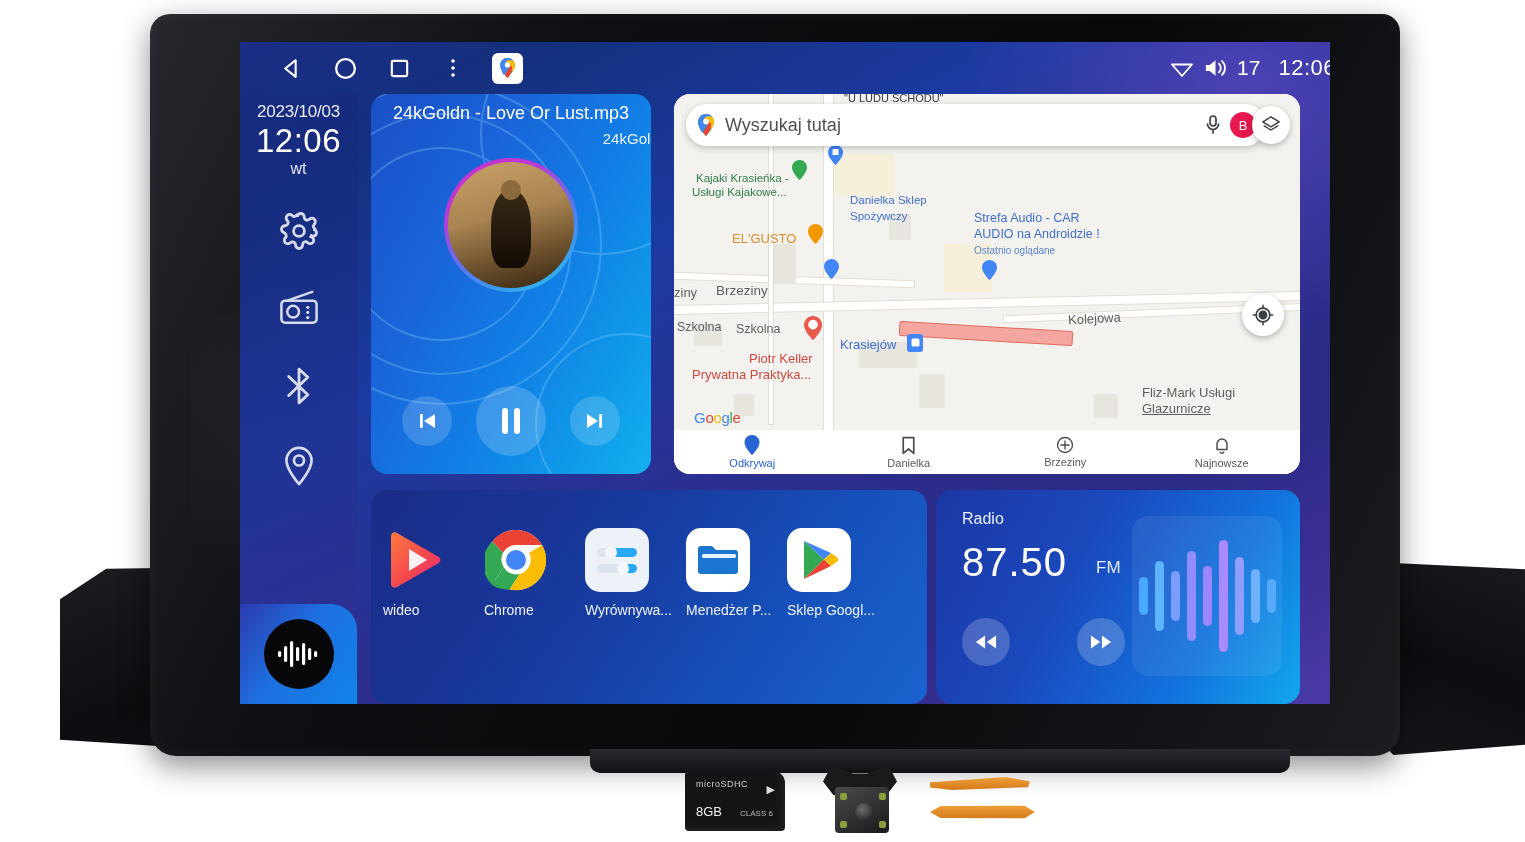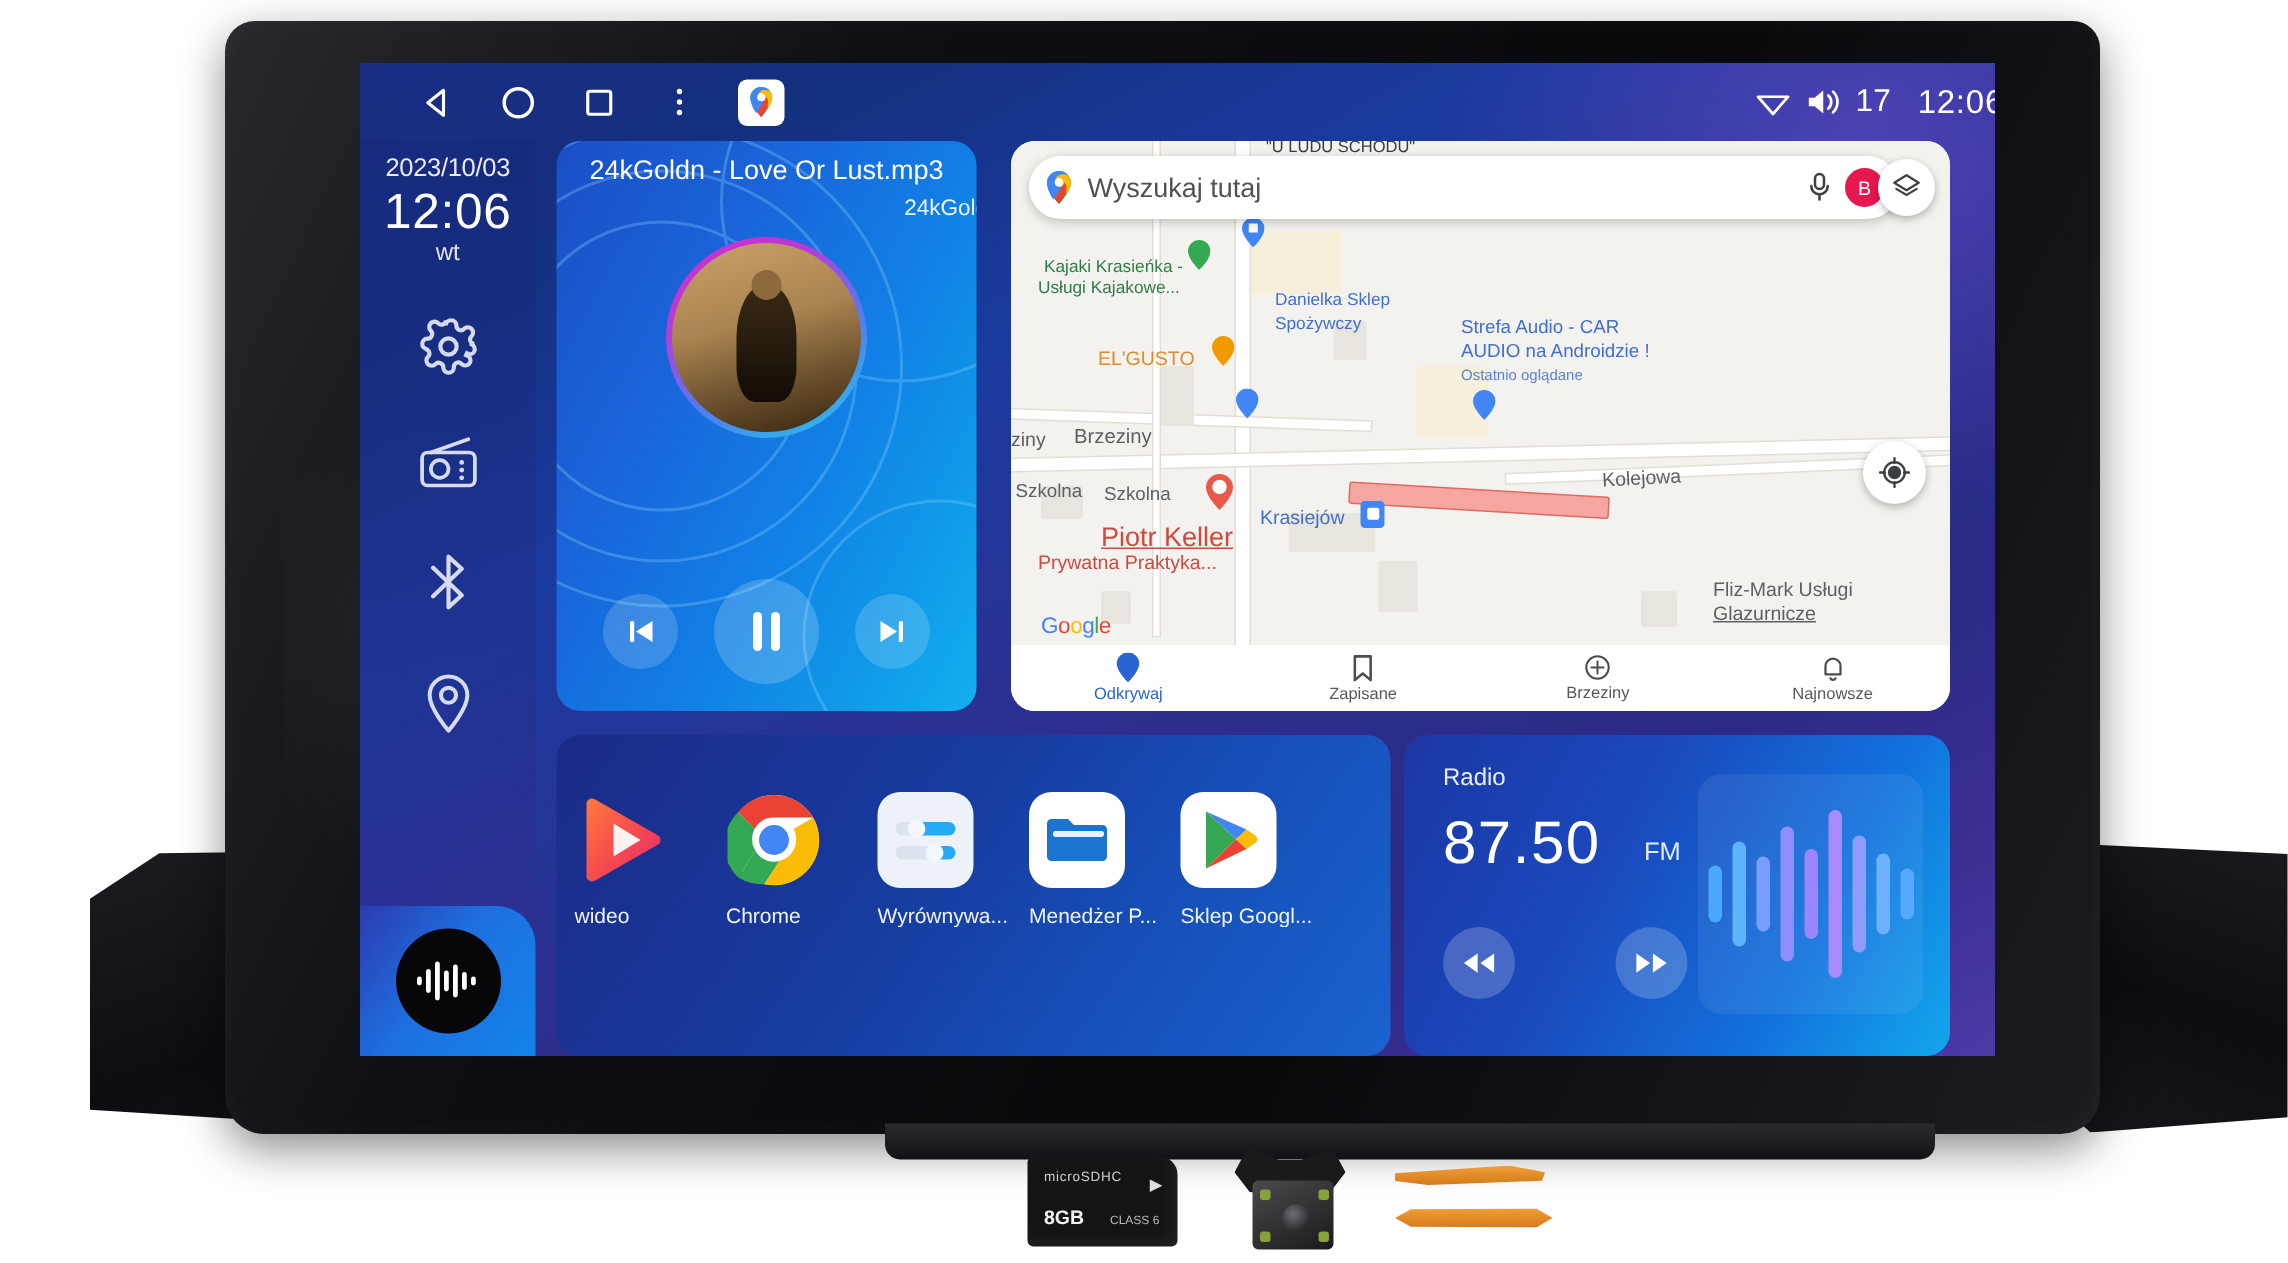--- a/index.html
+++ b/index.html
@@ -140,21 +140,21 @@
     background:rgba(255,255,255,.20);display:flex;align-items:center;justify-content:center;}
   #radio-viz{position:absolute;right:18px;top:26px;width:150px;height:160px;border-radius:16px;
     background:rgba(255,255,255,.07);display:flex;align-items:center;justify-content:center;gap:7px;}
   .vbar{width:9px;border-radius:5px;}
 
   
   #acc{position:absolute;left:665px;top:765px;width:370px;height:72px;}
   #sd{position:absolute;left:20px;top:6px;width:100px;height:60px;background:#141414;border-radius:4px 12px 4px 4px;
     box-shadow:inset -4px -4px 10px rgba(255,255,255,.05);}
   #sd-label{position:absolute;left:11px;top:9px;color:#cfcfcf;font-size:9px;letter-spacing:.5px;line-height:9px;}
-  #sd-cap{position:absolute;left:11px;bottom:12px;color:#f2f2f2;font-size:13px;font-weight:bold;}
+  #sd-cap{position:absolute;left:11px;bottom:12px;color:#f2f2f2;font-size:13px;font-weight:normal;}
   #sd-class{position:absolute;left:55px;bottom:13px;color:#bdbdbd;font-size:8px;}
   #cam{position:absolute;left:150px;top:0px;width:88px;height:70px;}
   #cam-body{position:absolute;left:20px;top:22px;width:54px;height:46px;border-radius:4px;
     background:linear-gradient(150deg,#4b4b4d,#1a1a1c);}
   #cam-lens{position:absolute;left:40px;top:38px;width:18px;height:18px;border-radius:50%;
     background:radial-gradient(circle at 40% 35%,#6d6f74,#111);}
   .cam-led{position:absolute;width:7px;height:7px;border-radius:2px;background:#8aa03b;}
   #cam-bracket{position:absolute;left:8px;top:0;width:74px;height:30px;background:#1a1a1c;
     clip-path:polygon(0% 55%,12% 0%,40% 28%,60% 28%,88% 0%,100% 55%,86% 100%,14% 100%);}
   .pry{position:absolute;background:linear-gradient(180deg,#f0a039,#d4791a);border-radius:4px;}
@@ -405,21 +405,21 @@
         <div class="lbl blue" style="left:300px;top:118px;font-size:12.5px;">Strefa Audio - CAR</div>
         <div class="lbl blue" style="left:300px;top:134px;font-size:12.5px;">AUDIO na Androidzie !</div>
         <div class="lbl blue" style="left:300px;top:150px;font-size:10px;opacity:.85;">Ostatnio oglądane</div>
         <div class="lbl orange" style="left:58px;top:138px;font-size:13px;">EL'GUSTO</div>
         <div class="lbl grey" style="left:0px;top:192px;font-size:13px;">ziny</div>
         <div class="lbl grey" style="left:42px;top:190px;font-size:13.5px;">Brzeziny</div>
         <div class="lbl grey" style="left:3px;top:227px;font-size:12.5px;">Szkolna</div>
         <div class="lbl grey" style="left:62px;top:229px;font-size:12.5px;">Szkolna</div>
         <div class="lbl grey" style="left:394px;top:218px;font-size:13px;transform:rotate(-3deg);">Kolejowa</div>
         <div class="lbl blue" style="left:166px;top:244px;font-size:13px;">Krasiejów</div>
-        <div class="lbl red" style="left:60px;top:258px;font-size:18px;text-decoration:underline;">Piotr Keller</div>
+        <div class="lbl red" style="left:75px;top:258px;font-size:13px;">Piotr Keller</div>
         <div class="lbl red" style="left:18px;top:274px;font-size:13px;">Prywatna Praktyka...</div>
         <div class="lbl grey" style="left:468px;top:292px;font-size:13px;">Fliz-Mark Usługi</div>
         <div class="lbl grey" style="left:468px;top:308px;font-size:13px;text-decoration:underline;">Glazurnicze</div>
 
         <div id="google-wm">
           <span>G</span><span>o</span><span>o</span><span>g</span><span>l</span><span>e</span>
         </div>
       </div>
 
       <div id="searchbar">
@@ -463,21 +463,21 @@
         <div class="mnav active">
           <svg width="16" height="20" viewBox="0 0 15 20">
             <path d="M7.5 0C11.6 0 15 3.3 15 7.4 15 12.8 7.5 20 7.5 20S0 12.8 0 7.4C0 3.3 3.4 0 7.5 0z" fill="#2a63d4"></path>
           </svg>
           <span>Odkrywaj</span>
         </div>
         <div class="mnav">
           <svg width="15" height="19" viewBox="0 0 14 18" fill="none" stroke="#4a4d52" stroke-width="1.6">
             <path d="M2 1.5h10v15l-5-4.2-5 4.2z" stroke-linejoin="round"></path>
           </svg>
-          <span>Zapisane</span>
+          <span>Danielka</span>
         </div>
         <div class="mnav">
           <svg width="18" height="18" viewBox="0 0 20 20" fill="none" stroke="#4a4d52" stroke-width="1.5">
             <circle cx="10" cy="10" r="8.3"></circle>
               <path d="M10 5.5v9M5.5 10h9" stroke-linecap="round"></path>
           </svg>
           <span>Brzeziny</span>
         </div>
         <div class="mnav">
           <svg width="16" height="19" viewBox="0 0 16 19" fill="none" stroke="#4a4d52" stroke-width="1.5">

